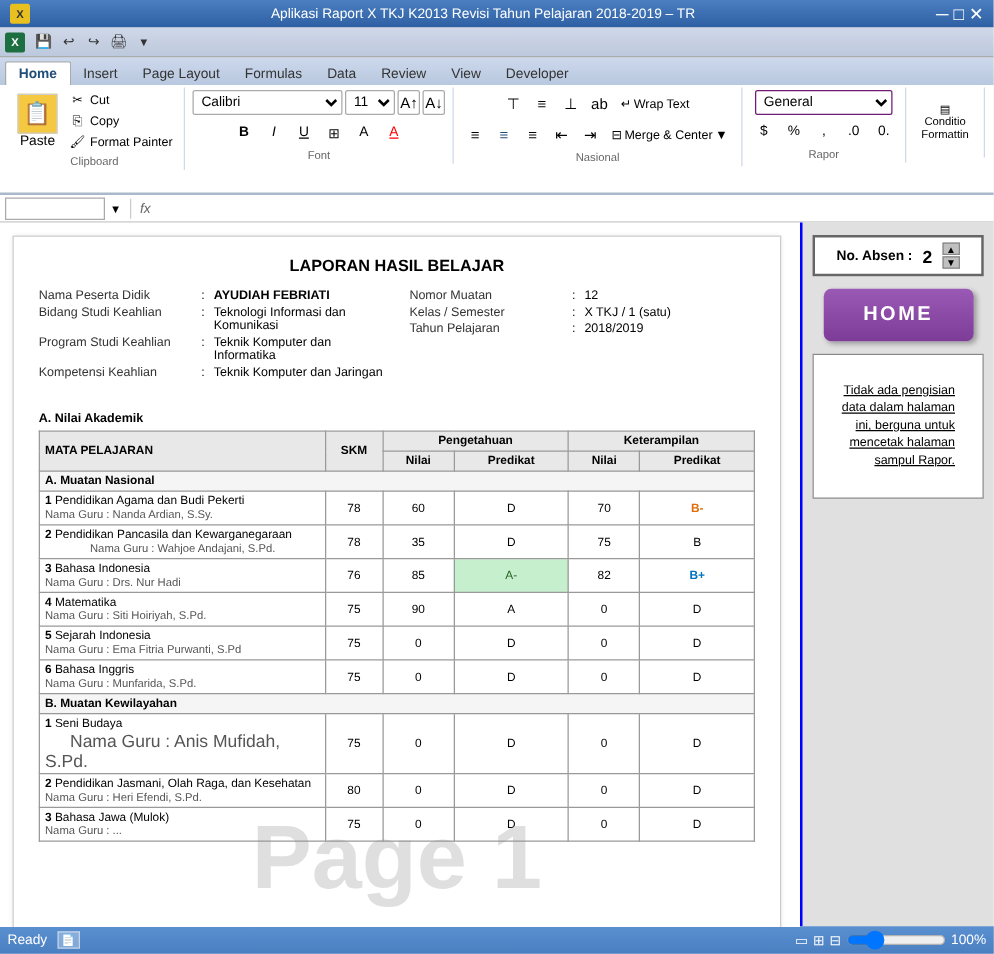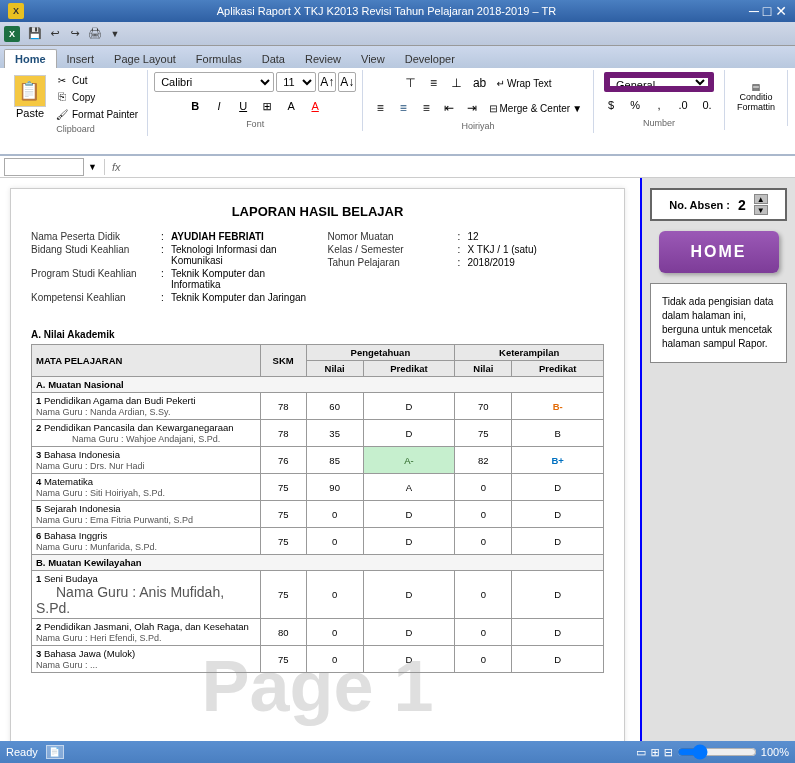--- a/index.html
+++ b/index.html
@@ -40,21 +40,21 @@
     .format-btn { width: 22px; height: 22px; border: 1px solid transparent; border-radius: 2px; cursor: pointer; display: flex; align-items: center; justify-content: center; font-size: 11px; background: white; }
     .format-btn.bold { font-weight: bold; }
     .format-btn.italic { font-style: italic; }
     .format-btn.underline { text-decoration: underline; }
     .align-row { display: flex; align-items: center; gap: 1px; }
     .align-btn { width: 22px; height: 22px; border: 1px solid transparent; border-radius: 2px; cursor: pointer; display: flex; align-items: center; justify-content: center; font-size: 12px; background: white; }
     .wrap-text-btn { display: flex; align-items: center; gap: 2px; padding: 2px 4px; border: 1px solid transparent; border-radius: 2px; cursor: pointer; font-size: 10px; white-space: nowrap; background: white; height: 22px; }
     .merge-btn { display: flex; align-items: center; gap: 2px; padding: 2px 4px; border: 1px solid transparent; border-radius: 2px; cursor: pointer; font-size: 10px; white-space: nowrap; background: white; height: 22px; }
 
     
-    .number-select { height: 20px; font-size: 11px; border: 6px solid #701a75; border-radius: 2px; padding: 0 2px; width: 110px; background: white; }
+    .number-select { height: 20px; font-size: 11px; border: 1px solid #701a75; border-radius: 2px; padding: 0 2px; width: 110px; background: white; }
 
     
     .formula-bar { background: #ffffff; border-bottom: 1px solid #ccc; height: 22px; display: flex; align-items: center; padding: 0 4px; gap: 4px; }
     .name-box { width: 80px; height: 18px; border: 1px solid #aaa; padding: 0 3px; font-size: 11px; }
     .formula-divider { width: 1px; height: 16px; background: #ccc; margin: 0 3px; }
     .fx-label { font-size: 11px; color: #666; font-style: italic; }
     .formula-input { flex: 1; height: 18px; border: none; outline: none; font-size: 11px; }
     .sheet-content { flex: 1; background: white; padding: 10px; overflow: auto; position: relative; }
 
     
@@ -88,21 +88,21 @@
     
     .right-panel { width: 155px; background: #e0e0e0; border-left: 2px solid #0000ff; padding: 10px 8px; display: flex; flex-direction: column; align-items: center; gap: 10px; }
     .no-absen-box { border: 2px solid #666; padding: 4px 8px; display: flex; align-items: center; gap: 8px; background: white; width: 100%; justify-content: center; }
     .no-absen-label { font-size: 11px; font-weight: bold; text-align: right; }
     .no-absen-value { font-size: 14px; font-weight: bold; }
     .no-absen-scroll { display: flex; flex-direction: column; gap: 1px; }
     .scroll-btn { width: 14px; height: 10px; background: #c0c0c0; border: 1px solid #888; cursor: pointer; display: flex; align-items: center; justify-content: center; font-size: 8px; }
 
     .home-btn { background: linear-gradient(to bottom, #9b59b6, #7d3c98); color: white; padding: 12px 20px; border-radius: 6px; font-size: 16px; font-weight: bold; cursor: pointer; text-align: center; width: 120px; border: none; box-shadow: 2px 2px 4px rgba(0,0,0,0.3); letter-spacing: 2px; }
 
-    .notice-box { border: 1px solid #888; padding: 11px; background: white; font-size: 10px; text-align: left; line-height: 1.4; width: 100%; }
+    .notice-box { border: 1px solid #888; padding: 22px; background: white; font-size: 10px; text-align: right; line-height: 1.4; width: 100%; text-decoration: underline; }
 
     
     .status-bar { background: linear-gradient(to bottom, #5a8fd0, #4a7fc1); color: white; height: 22px; display: flex; align-items: center; padding: 0 6px; font-size: 11px; gap: 8px; position: absolute; bottom: 0; left: 0; right: 0; }
     .status-sheet-icon { width: 18px; height: 14px; background: rgba(255,255,255,0.3); border: 1px solid rgba(255,255,255,0.5); display: flex; align-items: center; justify-content: center; font-size: 9px; }
   </style>
 </head>
 <body>
 
 <div class="title-bar">
   <div class="title-bar-left">
@@ -206,37 +206,37 @@
         <button class="align-btn">≡</button>
         <button class="align-btn">⇤</button>
         <button class="align-btn">⇥</button>
         <div class="merge-btn">
           <span>⊟</span>
           <span>Merge &amp; Center</span>
           <span>▼</span>
         </div>
       </div>
     </div>
-    <div class="ribbon-group-label">Hoiriyah</div>
+    <div class="ribbon-group-label">Nasional</div>
   </div>
 
   <div class="ribbon-group">
     <div class="ribbon-group-content" style="flex-direction:column;gap:2px;">
       <select class="number-select">
         <option>General</option>
       </select>
       <div style="display:flex;gap:2px;align-items:center;">
         <button class="format-btn">$</button>
         <button class="format-btn">%</button>
         <button class="format-btn">,</button>
         <button class="format-btn">.0</button>
         <button class="format-btn">0.</button>
       </div>
     </div>
-    <div class="ribbon-group-label">Number</div>
+    <div class="ribbon-group-label">Rapor</div>
   </div>
 
   <div class="ribbon-group">
     <div class="ribbon-group-content">
       <button class="format-btn" style="width:50px;height:50px;font-size:9px;flex-direction:column;">
         <span>▤</span>
         <span>Conditio<br>Formattin</span>
       </button>
     </div>
     <div class="ribbon-group-label"></div>

